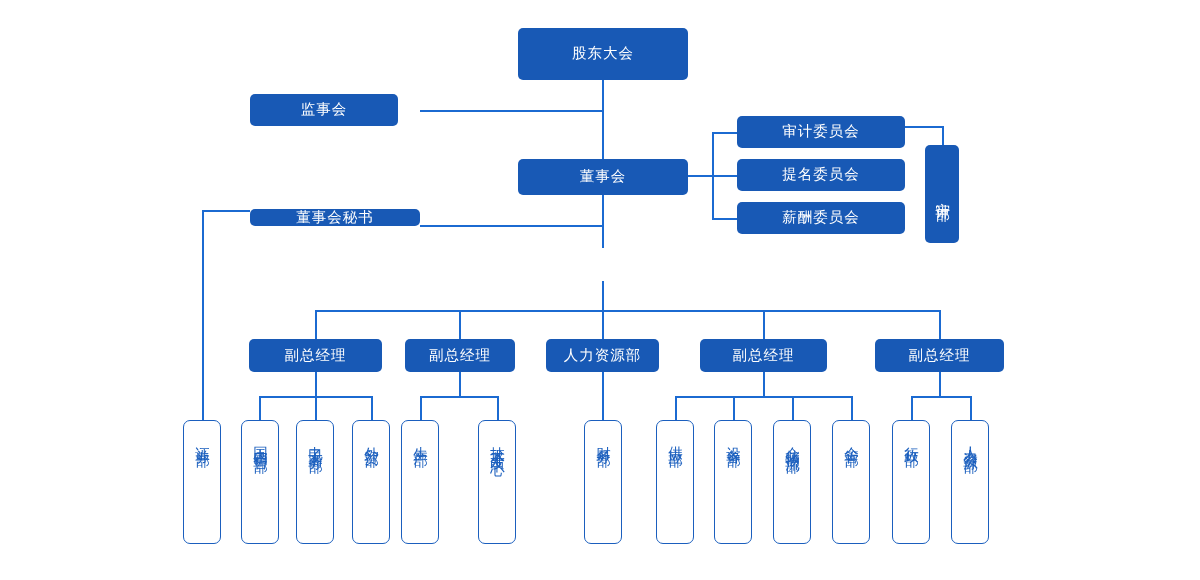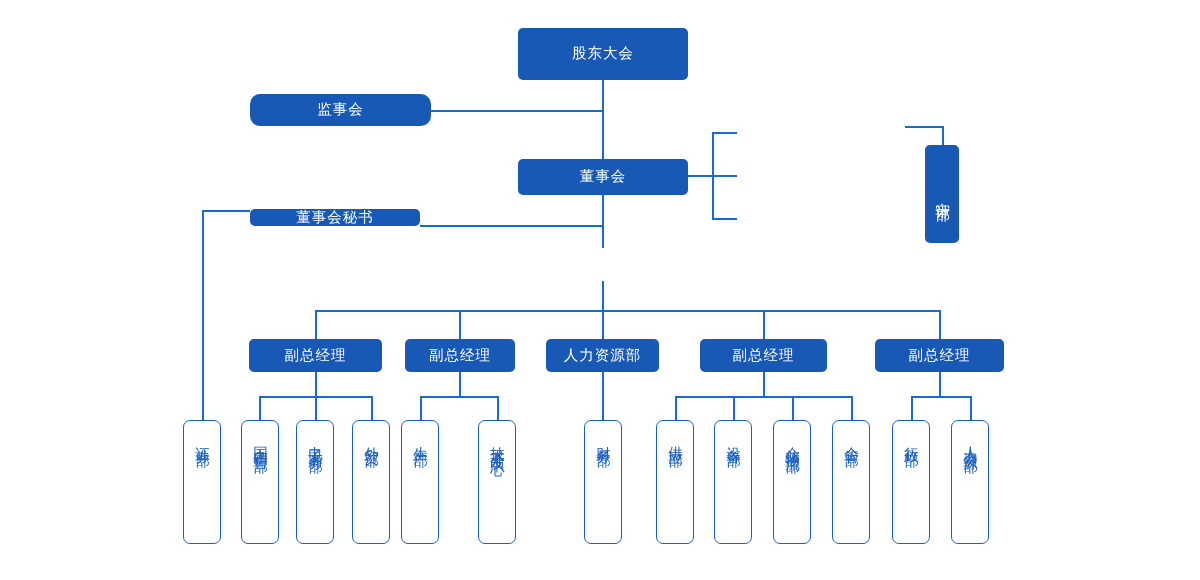--- a/index.html
+++ b/index.html
@@ -115,29 +115,32 @@
   <div class="ln v" style="left:792px;top:396px;height:24px;"></div>
   <div class="ln v" style="left:851px;top:396px;height:24px;"></div>
 
   <div class="ln v" style="left:939px;top:372px;height:24px;"></div>
   <div class="ln h" style="left:911px;top:396px;width:60px;"></div>
   <div class="ln v" style="left:911px;top:396px;height:24px;"></div>
   <div class="ln v" style="left:970px;top:396px;height:24px;"></div>
 
   <div class="node" style="left:518px;top:28px;width:170px;height:52px;">股东大会</div>
 
-  <div class="node" style="left:250px;top:94px;width:181px;height:32px;border-radius:10px;">监事会</div>
+  <div class="node" style="left:250px;top:94px;width:148px;height:32px;">监事会</div>
 
   <div class="node" style="left:518px;top:159px;width:170px;height:36px;">董事会</div>
 
   <div class="node" style="left:250px;top:209px;width:170px;height:17px;">董事会秘书</div>
 
 
-
-
+  <div class="node" style="left:737px;top:116px;width:168px;height:32px;">审计委员会</div>
+
+  <div class="node" style="left:737px;top:159px;width:168px;height:32px;">提名委员会</div>
+
+  <div class="node" style="left:737px;top:202px;width:168px;height:32px;">薪酬委员会</div>
 
   <div class="node vert" style="left:925px;top:145px;width:34px;height:98px;">审计部</div>
 
   <div class="node" style="left:249px;top:339px;width:133px;height:33px;">副总经理</div>
   <div class="node" style="left:405px;top:339px;width:110px;height:33px;">副总经理</div>
   <div class="node" style="left:546px;top:339px;width:113px;height:33px;">人力资源部</div>
   <div class="node" style="left:700px;top:339px;width:127px;height:33px;">副总经理</div>
   <div class="node" style="left:875px;top:339px;width:129px;height:33px;">副总经理</div>
 
   <div class="leaf" style="left:183px;top:420px;width:38px;height:124px;">

